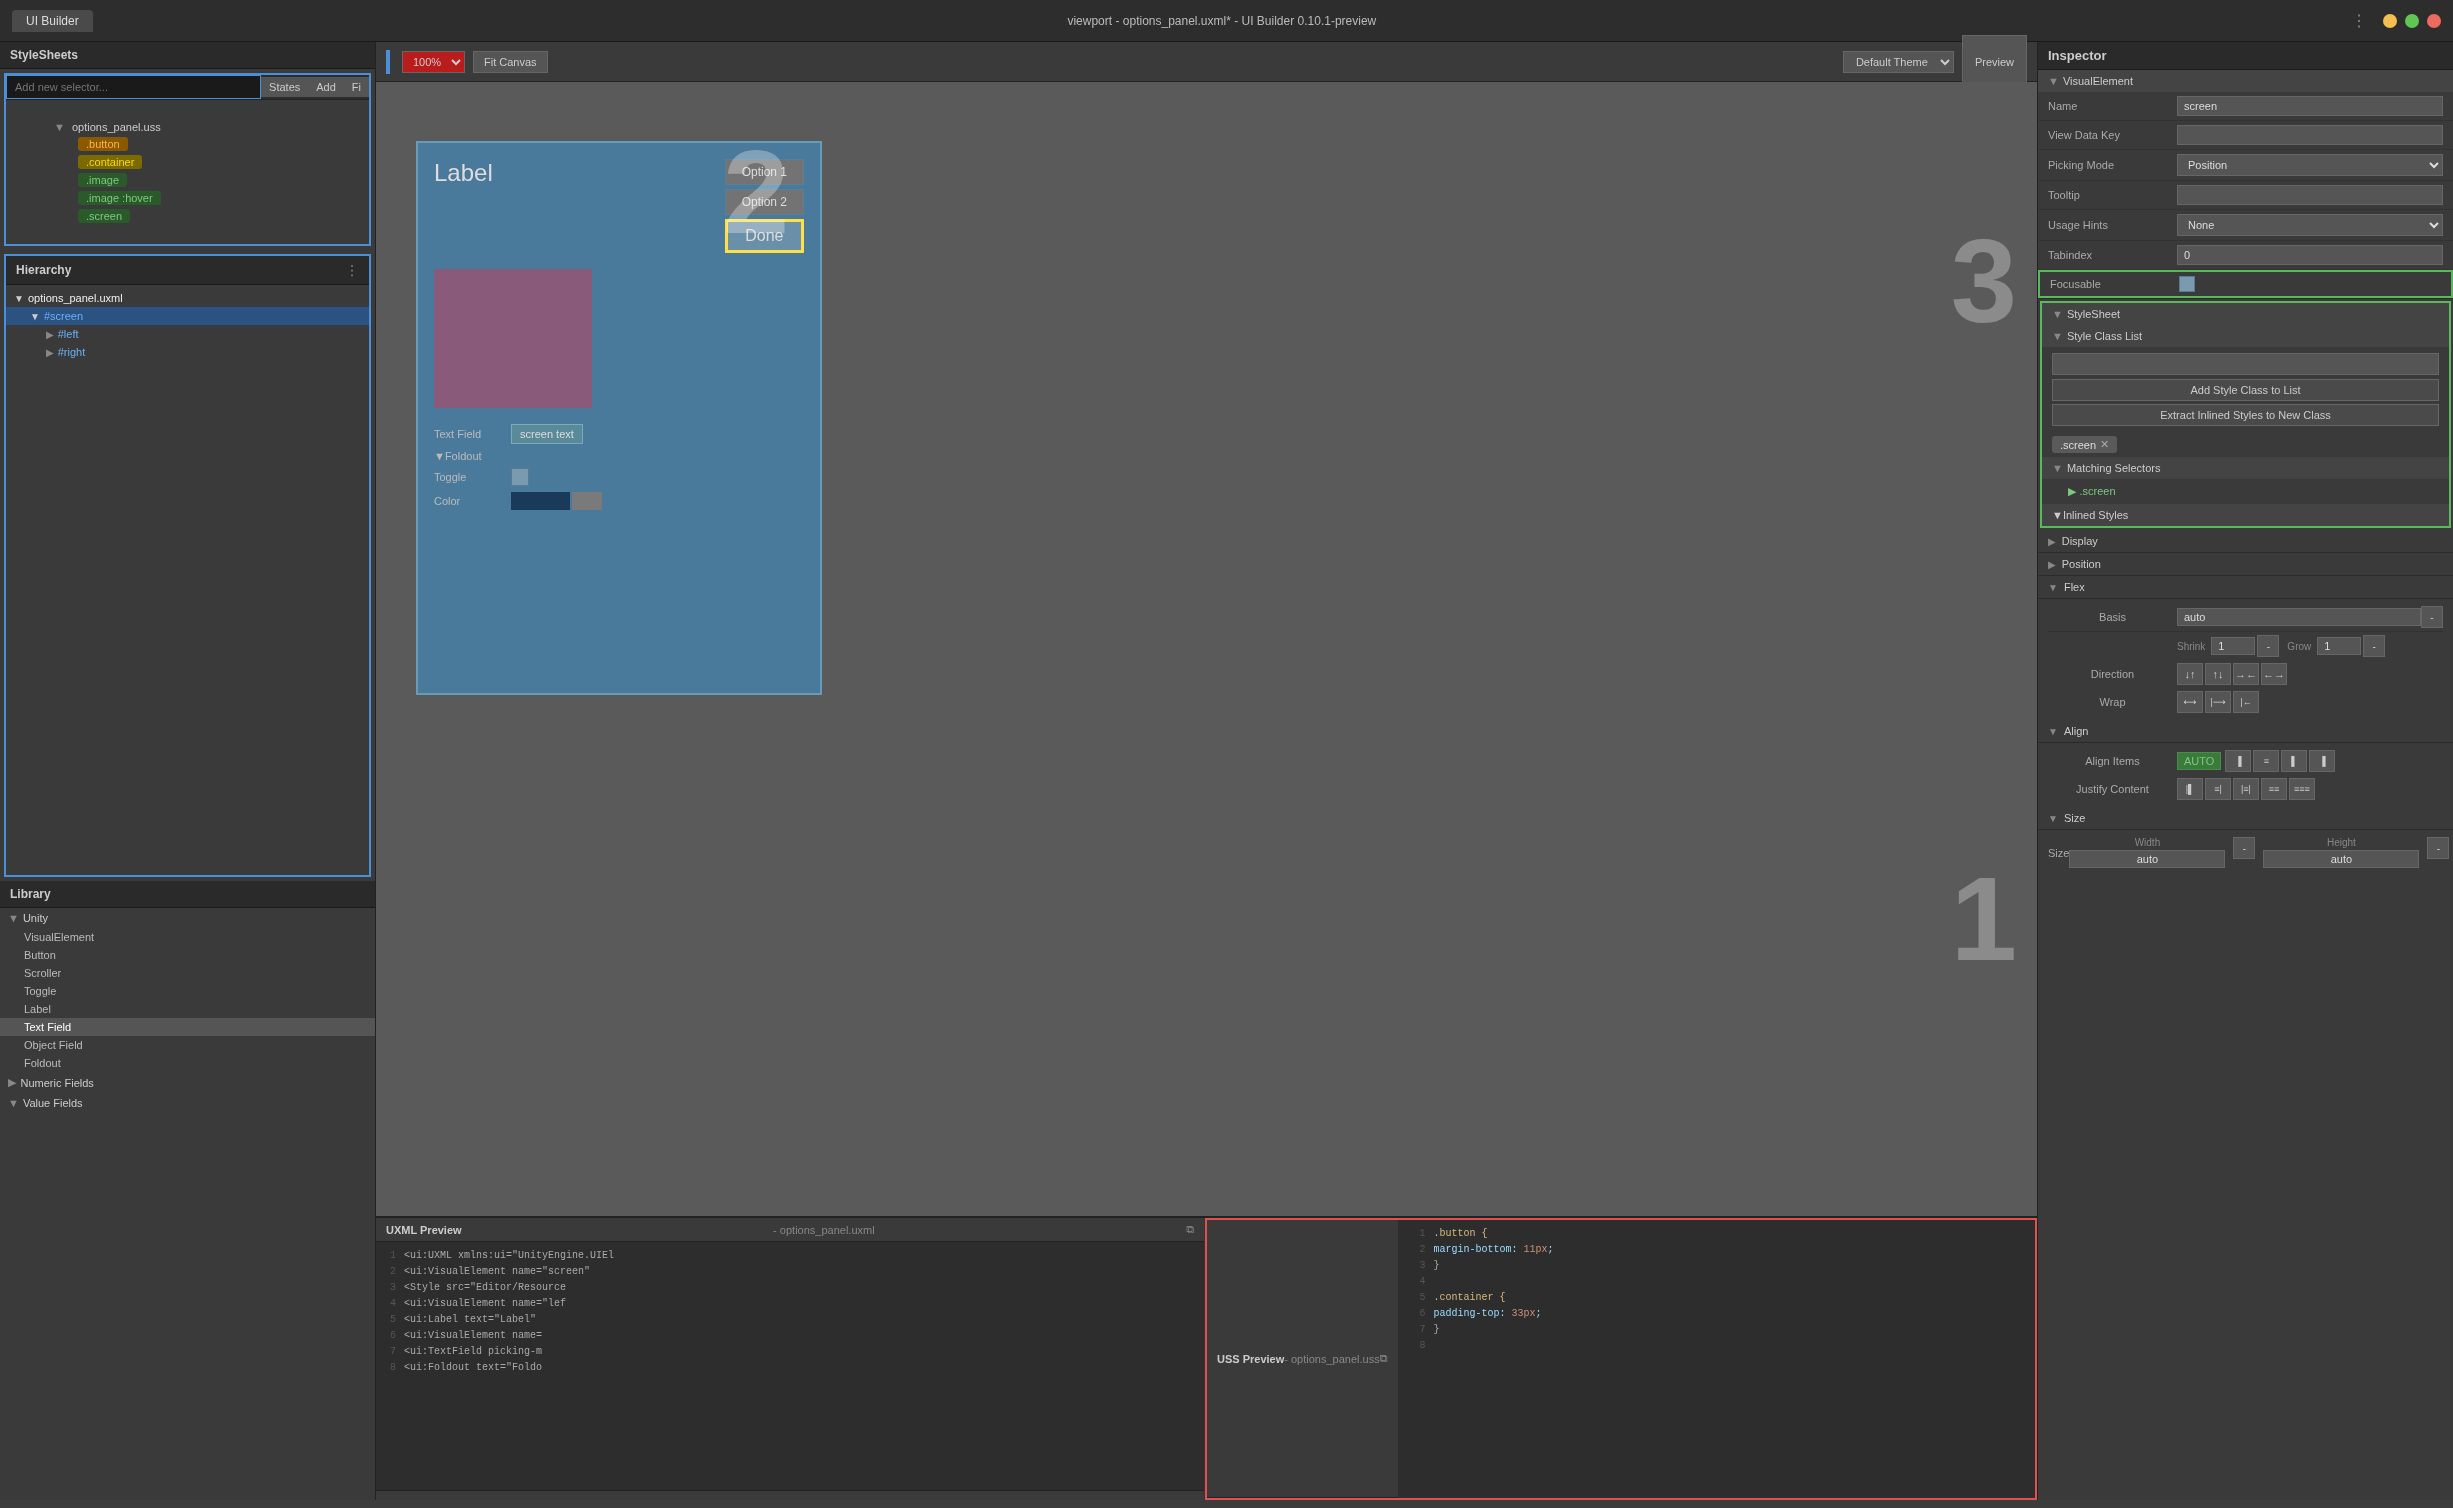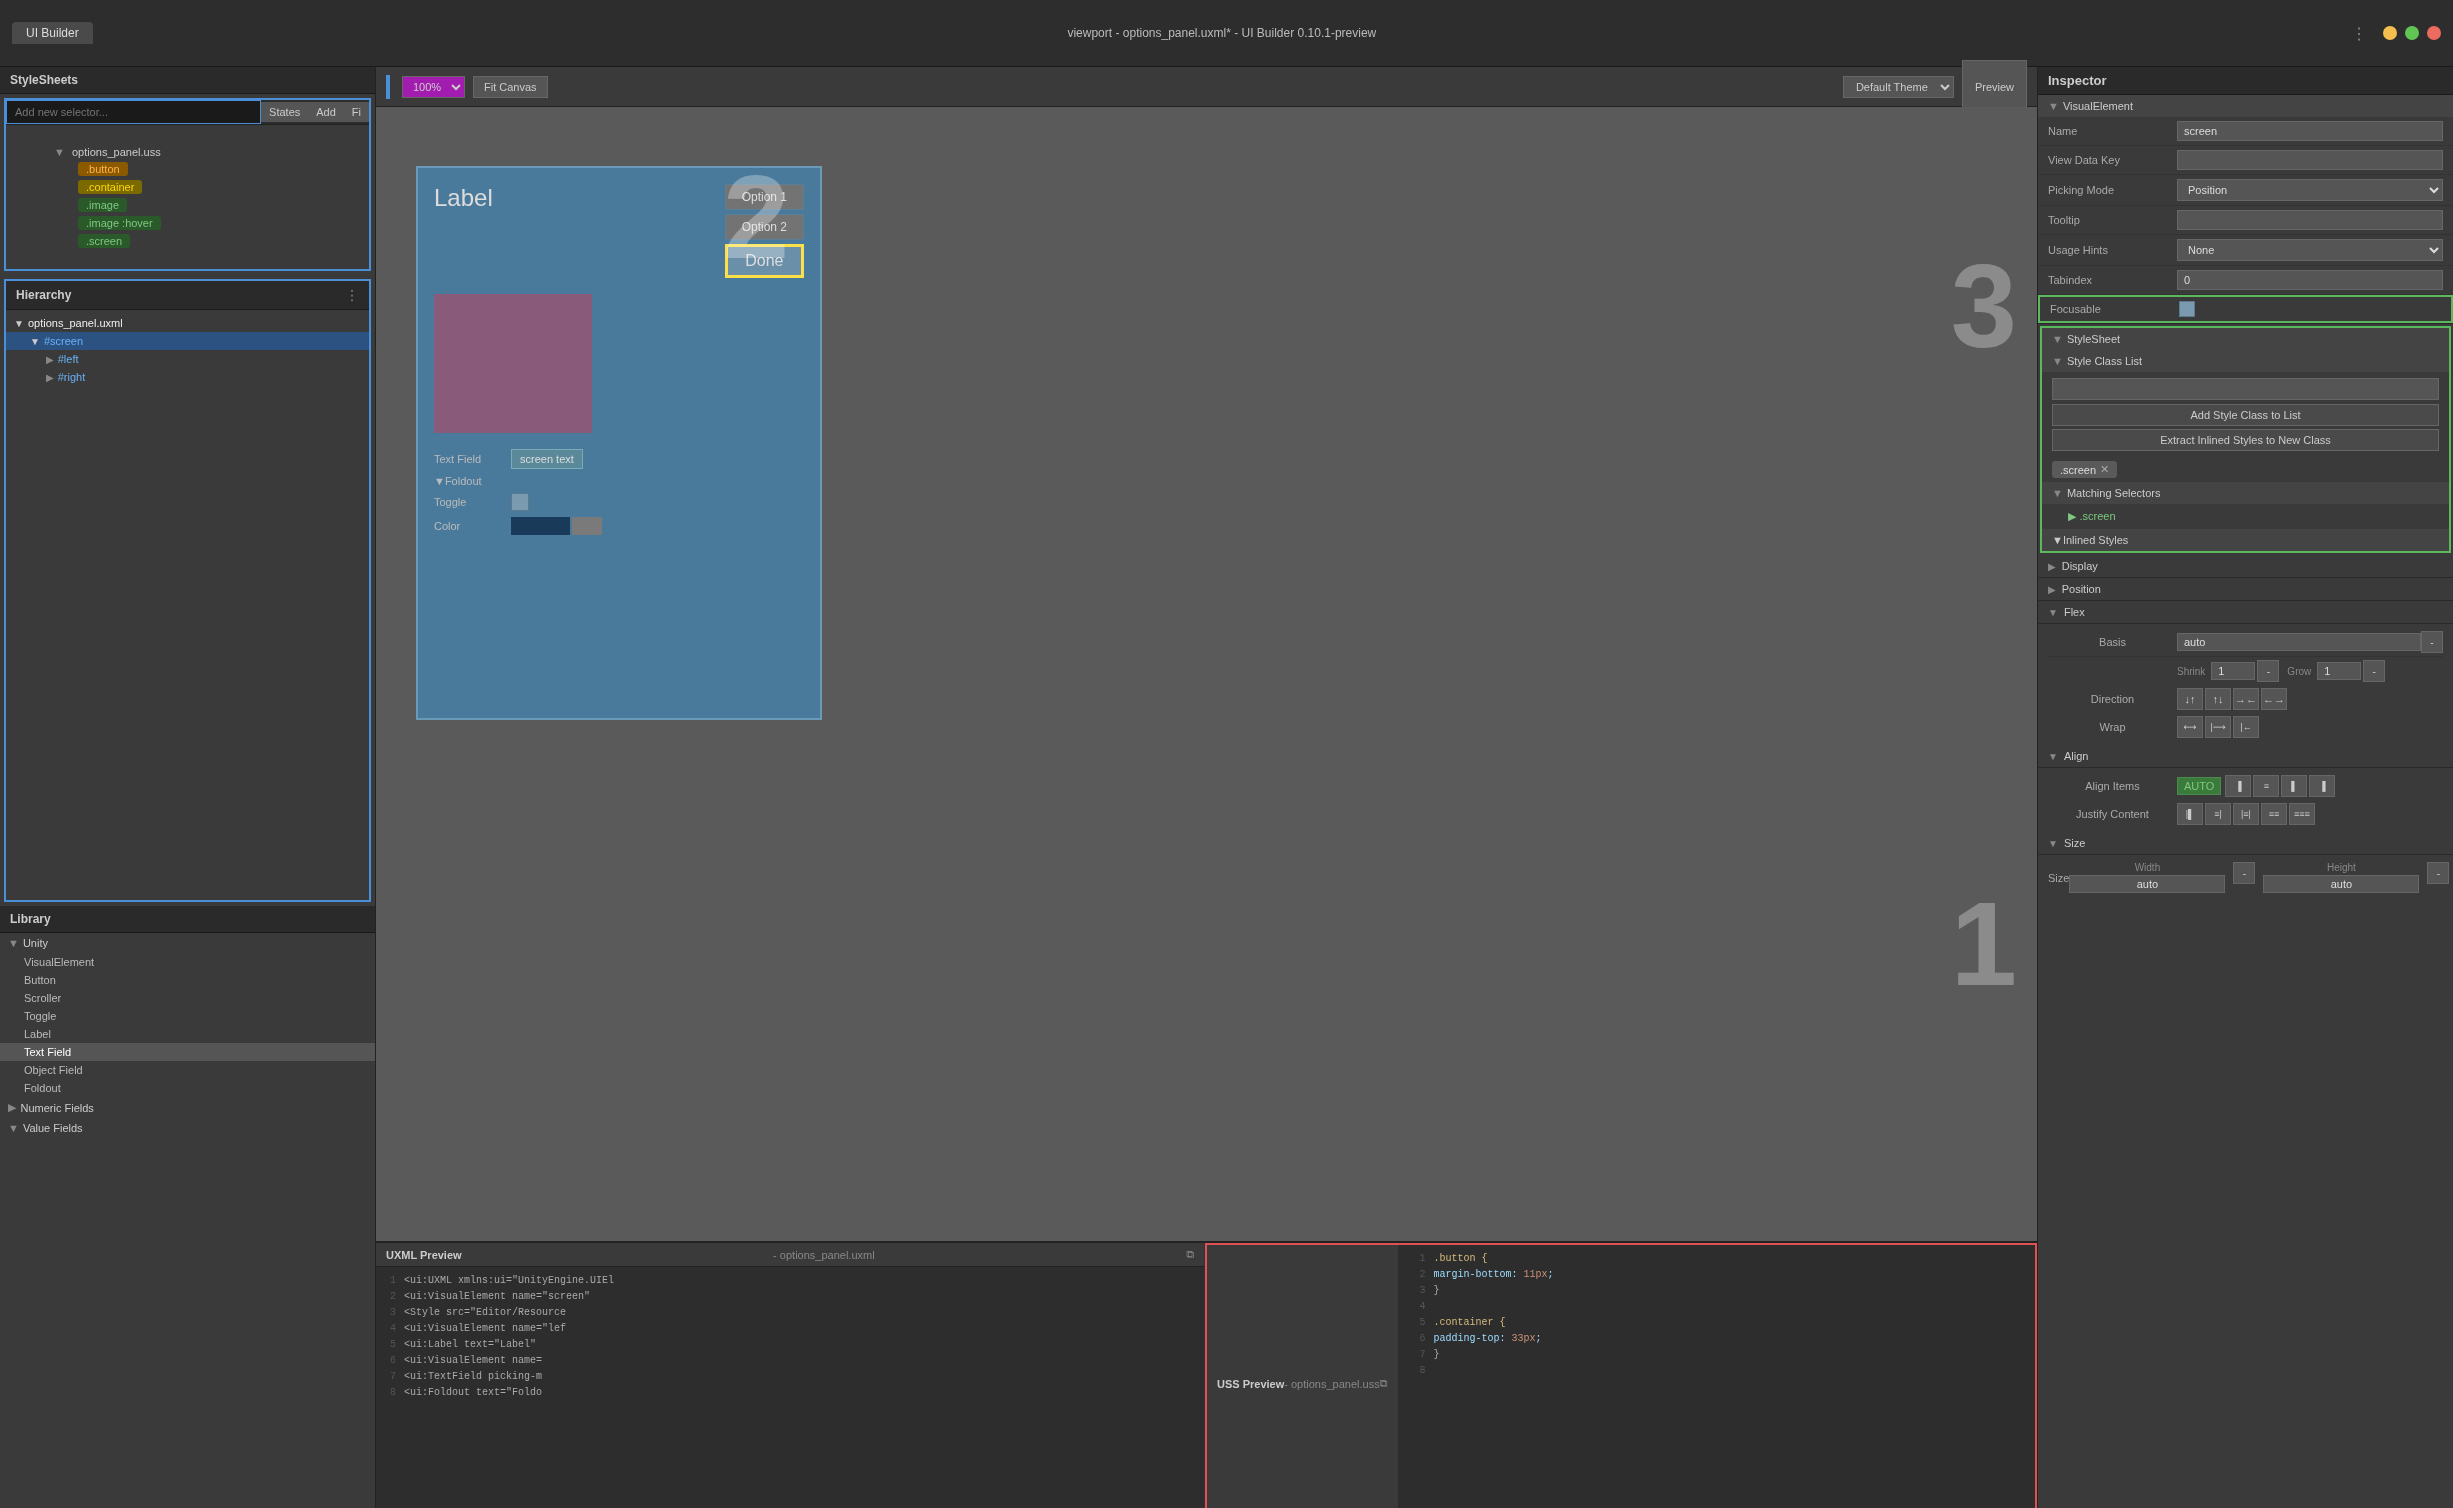--- a/index.html
+++ b/index.html
@@ -10,21 +10,21 @@
       color: #ddd;
       width: 2453px;
       height: 1509px;
       overflow: hidden;
       position: relative;
     }
 
     
     .title-bar {
       background: #2d2d2d;
-      height: 67px;
+      height: 42px;
       display: flex;
       align-items: center;
       padding: 0 12px;
       gap: 8px;
       border-bottom: 1px solid #1a1a1a;
     }
     .tab-pill {
       background: #4a4a4a;
       color: #ddd;
       padding: 4px 14px;
@@ -203,21 +203,21 @@
     .viewport-toolbar {
       background: #3a3a3a;
       height: 40px;
       display: flex;
       align-items: center;
       padding: 0 10px;
       gap: 8px;
       border-bottom: 1px solid #222;
     }
     .zoom-select {
-      background: #a21caf;
+      background: #b91c1c;
       color: #ccc;
       border: 1px solid #666;
       padding: 3px 6px;
       font-size: 11px;
     }
     .fit-canvas-btn {
       background: #555;
       color: #ccc;
       border: 1px solid #666;
       padding: 4px 10px;

